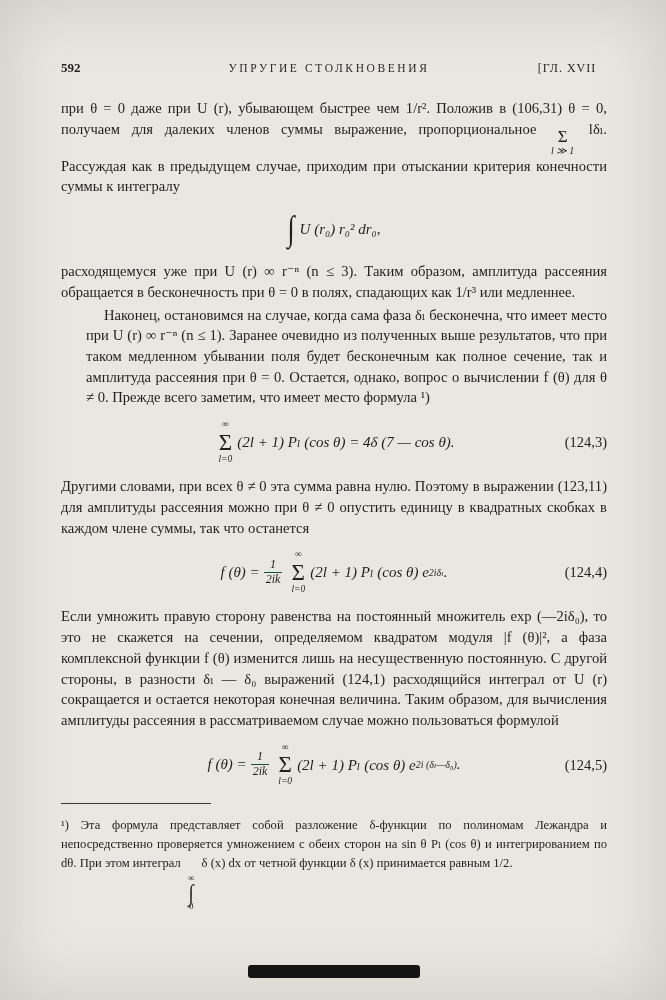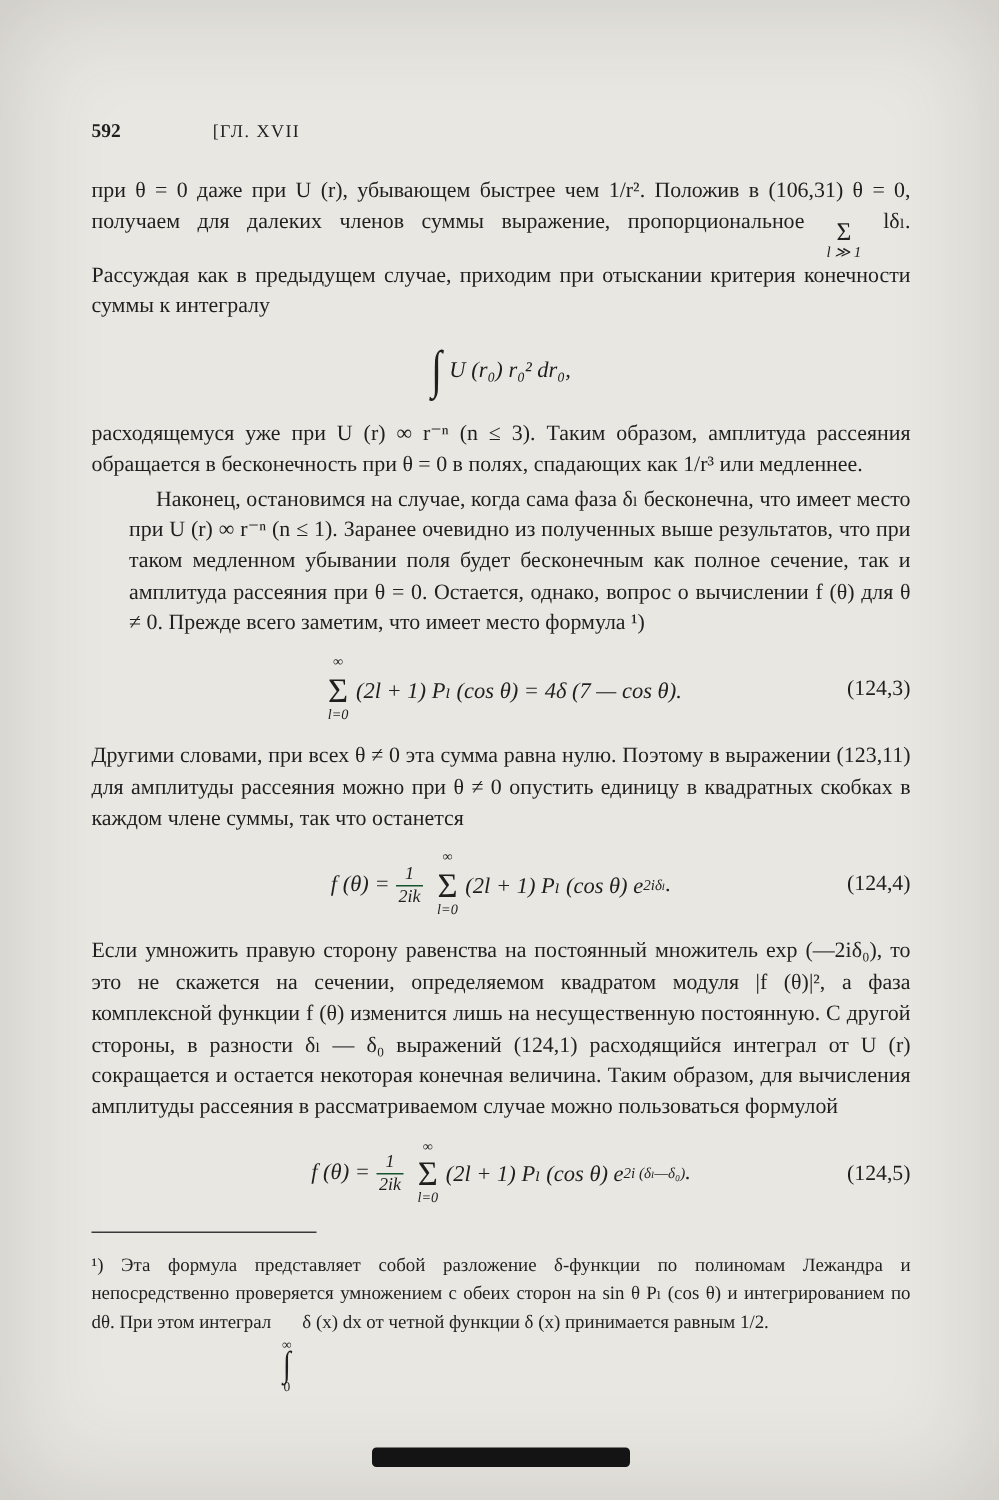--- a/index.html
+++ b/index.html
@@ -5,21 +5,21 @@
   html,body { margin:0; padding:0; }
   .page {
     position:relative;
     width:666px; height:1000px;
     background:#e9e7e2;
     box-shadow: inset 0 0 70px rgba(60,55,45,0.18);
     font-family:"Liberation Serif","DejaVu Serif",serif;
     color:#1f1f1f;
     overflow:hidden;
   }
-  .inner { position:absolute; left:61px; top:79px; width:546px; }
+  .inner { position:absolute; left:61px; top:60px; width:546px; }
 
   
   .header { display:flex; align-items:baseline; font-size:13px; margin-bottom:22px; }
   .page-num { font-weight:bold; width:70px; }
   .running-title { flex:1; text-align:center; font-size:11.5px; letter-spacing:2.6px; color:#2a2a2a; }
   .chapter { width:80px; text-align:center; font-size:12px; letter-spacing:1px; }
 
   
   .para { font-size:14.6px; line-height:1.42; text-align:justify; margin:0; }
   .para.indent { text-indent:18px; }
@@ -61,20 +61,21 @@
   .scan-bar { position:absolute; left:248px; bottom:22px; width:172px; height:13px; background:#141414; border-radius:3px; }
 </style>
 </head>
 <body>
 
 <div class="page">
   <div class="inner">
 
     <div class="header">
       <span class="page-num">592</span>
+      <span class="running-title">УПРУГИЕ СТОЛКНОВЕНИЯ</span>
       <span class="chapter">[ГЛ. XVII</span>
     </div>
 
     <p class="para"><span>при θ = 0 даже при U (r), убывающем быстрее чем 1/r². Положив в (106,31) θ = 0, получаем для далеких членов суммы выражение, пропорциональное</span>
       <span class="inline-sum">
           <span class="sigma-sm">Σ</span>
           <span class="lim-sm">l ≫ 1</span>
         </span>
       <span>lδₗ. Рассуждая как в предыдущем случае, приходим при отыскании критерия конечности суммы к интегралу</span></p>
 

